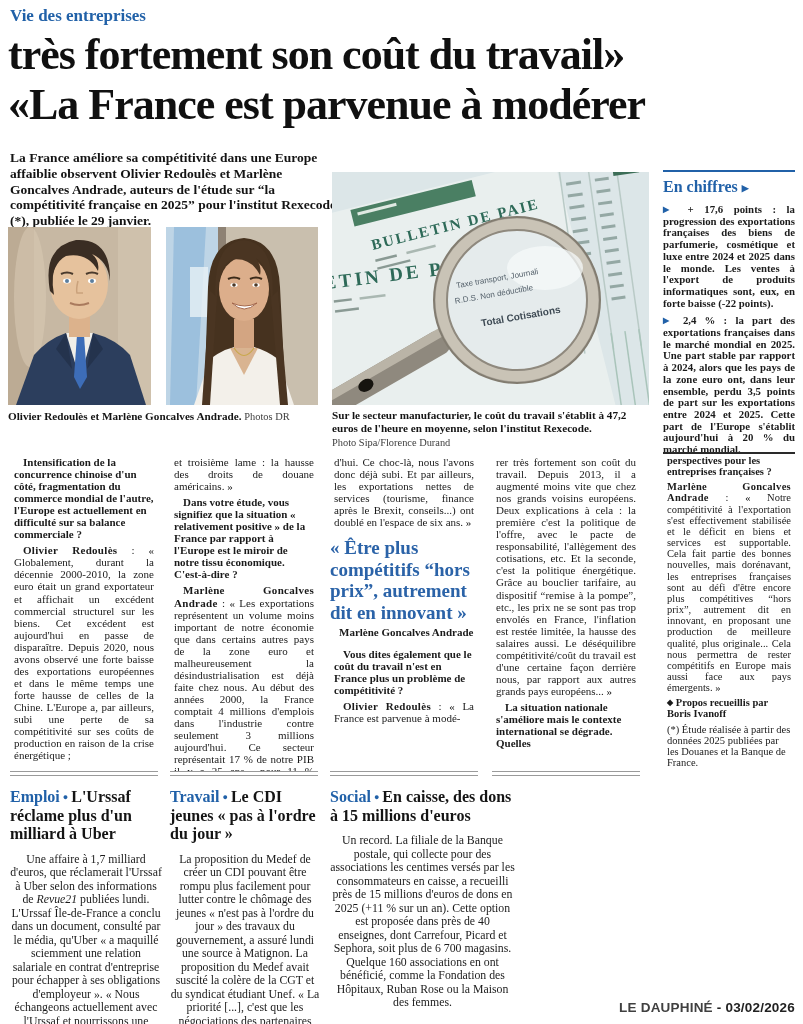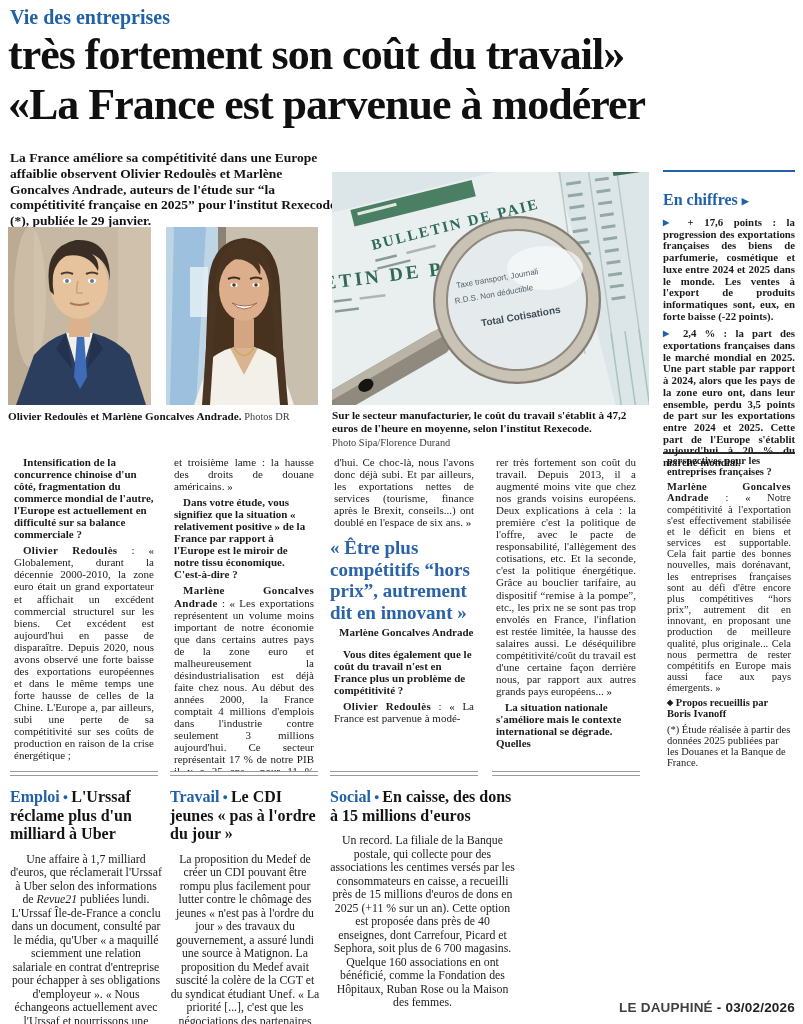--- a/index.html
+++ b/index.html
@@ -1,19 +1,19 @@
 <!DOCTYPE html>
 <html lang="fr"><head>
 <meta charset="utf-8">
 <style>
   html,body{margin:0;padding:0;background:#ffffff;}
   #page{position:relative;width:803px;height:1024px;background:#fff;overflow:hidden;
         font-family:"Liberation Serif",serif;color:#1a1a1a;}
 
-  .kicker{position:absolute;left:10px;top:6px;font-size:20px;font-weight:bold;color:#2161a8;}
+  .kicker{position:absolute;left:10px;top:6px;font-size:17px;font-weight:bold;color:#2161a8;}
 
   .headline{position:absolute;left:8px;top:30px;margin:0;font-size:44px;line-height:50px;
             font-weight:bold;color:#101010;letter-spacing:-1px;white-space:nowrap;}
   .headline span{display:block;}
 
   .lead{position:absolute;left:10px;top:150px;width:334px;margin:0;
         font-size:13.5px;line-height:15.8px;font-weight:bold;color:#141414;}
 
   .photo{position:absolute;overflow:hidden;background:#ddd;}
   .portraitA{left:8px;top:227px;width:143px;height:178px;}
@@ -21,21 +21,21 @@
   .payslip{left:332px;top:172px;width:317px;height:233px;}
   .photo svg{display:block;width:100%;height:100%;}
 
   .caption{position:absolute;font-size:11.2px;line-height:13.4px;color:#141414;}
   .cap1{left:8px;top:410px;width:322px;}
   .cap2{left:332px;top:409px;width:317px;}
   .caption b{font-weight:bold;}
   .credit{font-weight:normal;font-size:10.4px;color:#3d3d3d;}
 
   .enchiffres{position:absolute;left:663px;top:170px;width:132px;
-              border-top:2px solid #2161a8;padding-top:19px;}
+              border-top:2px solid #2161a8;padding-top:6px;}
   .ec-title{font-size:16px;font-weight:bold;color:#2161a8;margin:0 0 8px;}
   .tri{color:#2161a8;font-size:9px;vertical-align:1px;}
   .ec-item{margin:0 0 6px;font-size:10.8px;line-height:11.7px;font-weight:bold;
            text-align:justify;color:#1b1b1b;}
   .ec-item .tri{font-size:8px;}
 
   .col{position:absolute;top:452px;width:148px;font-size:11px;line-height:12.05px;
        text-align:justify;height:320px;overflow:hidden;}
   .col p{margin:4px;}
   .col1{left:10px;}

